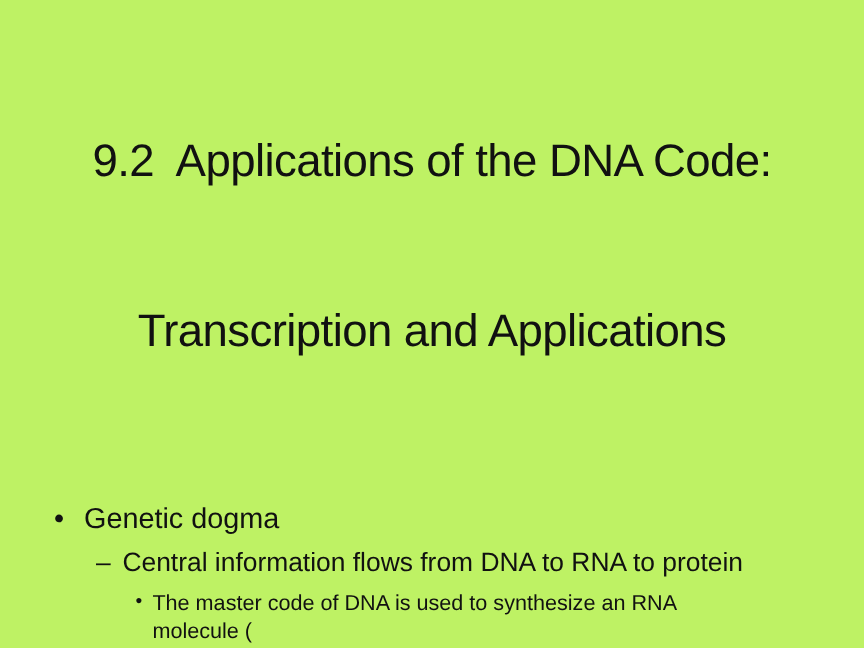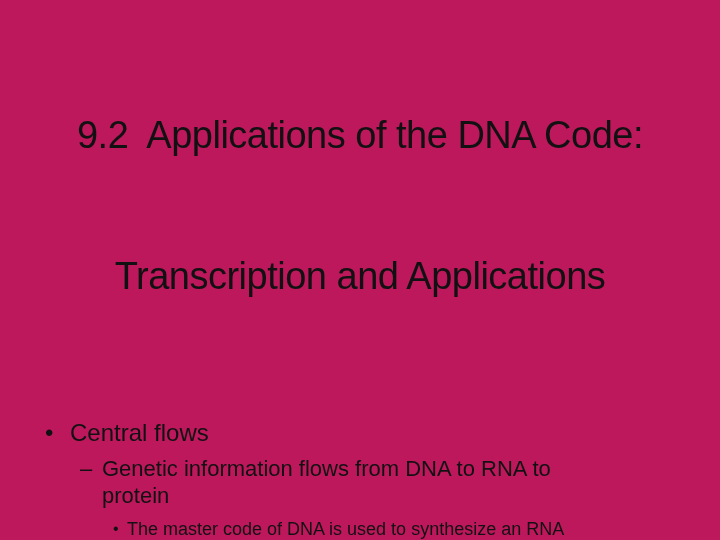--- a/index.html
+++ b/index.html
@@ -11,21 +11,21 @@
     height: 540px;
     overflow: hidden;
     background: #dbe5f1;
     font-family: "Liberation Sans", sans-serif;
     color: #111111;
   }
   .slide {
     position: relative;
     width: 720px;
     height: 540px;
-    background: #be185d;
+    background: #bef264;
   }
   .title {
     margin: 0;
     padding-top: 18px;
     text-align: center;
     font-size: 38px;
     font-weight: 400;
     line-height: 47px;
     letter-spacing: -0.5px;
     white-space: pre-wrap;
@@ -78,26 +78,26 @@
 
   <h1 class="title">
     <span class="title-line">9.2  Applications of the DNA Code:</span>
     <span class="title-line">Transcription and Applications</span>
   </h1>
 
   <div class="content">
 
     <div class="li level1">
       <span class="marker">•</span>
-      <div class="txt">Central flows</div>
+      <div class="txt">Genetic dogma</div>
     </div>
 
     <div class="li level2">
       <span class="marker">–</span>
-      <div class="txt">Genetic information flows from DNA to RNA to protein</div>
+      <div class="txt">Central information flows from DNA to RNA to protein</div>
     </div>
 
     <div class="li level3">
       <span class="marker">•</span>
       <div class="txt"><span>The master code of DNA is used to synthesize an RNA molecule (</span></div>
     </div>
 
   </div>
 </div>
 

